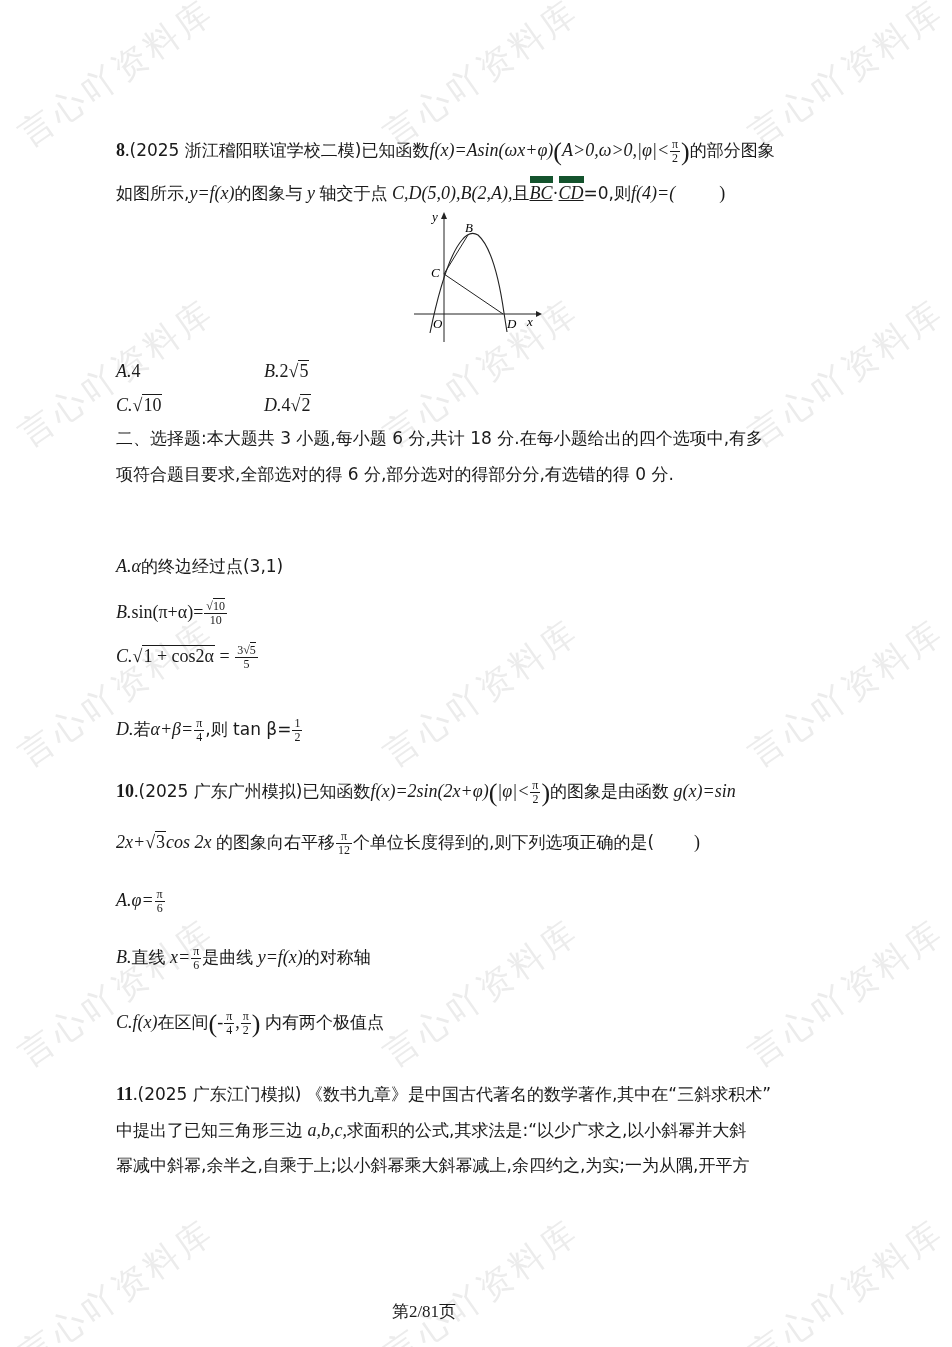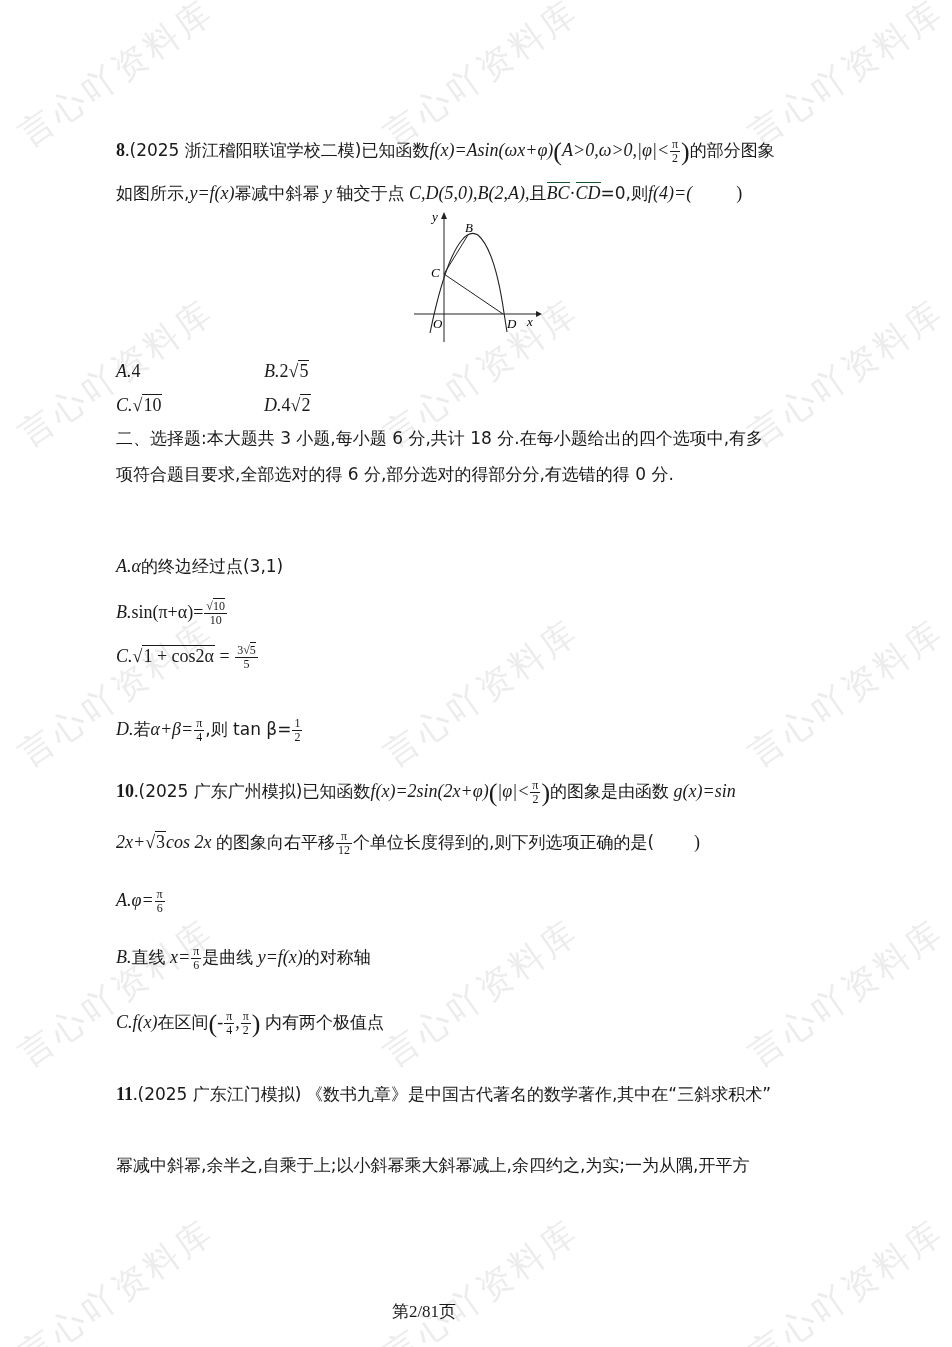--- a/index.html
+++ b/index.html
@@ -12,21 +12,21 @@
   .line { position:absolute; left:116px; font-size:18px; white-space:nowrap; line-height:22px; }
   .cjk { font-family:"DejaVu Sans",sans-serif; font-size:17px; }
   .num { font-weight:bold; }
   i, .it { }
   .frac { display:inline-block; vertical-align:middle; text-align:center; font-size:12px; line-height:13px; margin:0 1px; }
   .frac .n { display:block; border-bottom:1px solid #1a1a1a; padding:0 2px; }
   .frac .d { display:block; padding:0 2px; }
   .paren { font-size:26px; vertical-align:middle; font-weight:200; }
   .sqrt { display:inline-block; }
   .sqrt .rad { border-top:1px solid #1a1a1a; padding:0 1px; }
-  .vec { border-top:1px solid #14532d; position:relative; font-style:italic; }
+  .vec { border-top:7px solid #14532d; position:relative; font-style:italic;text-decoration:underline; }
   .figure { position:absolute; left:400px; top:205px; width:150px; height:140px; }
   .footer { position:absolute; left:0; width:848px; top:1300px; text-align:center; font-size:17px; }
 </style>
 </head>
 <body>
 
 <div class="wm-layer">
   <div class="wm" style="left:10px;top:120px">言心吖资料库</div>
   <div class="wm" style="left:375px;top:120px">言心吖资料库</div>
   <div class="wm" style="left:740px;top:120px">言心吖资料库</div>
@@ -43,21 +43,21 @@
   <div class="wm" style="left:375px;top:1340px">言心吖资料库</div>
   <div class="wm" style="left:740px;top:1340px">言心吖资料库</div>
 </div>
 
 <div class="page">
 
   <div class="line" style="top:138px">
     <span class="num">8</span>.<span class="cjk">(2025 浙江稽阳联谊学校二模)</span><span class="cjk">已知函数</span><i>f(x)=Asin(ωx+φ)</i><span class="paren">(</span><i>A&gt;0,ω&gt;0,|φ|&lt;</i><span class="frac"><span class="n">π</span><span class="d">2</span></span><span class="paren">)</span><span class="cjk">的部分图象</span>
   </div>
   <div class="line" style="top:182px">
-    <span class="cjk">如图所示,</span><i>y=f(x)</i><span class="cjk">幂减中斜幂</span> <i>y</i> <span class="cjk">轴交于点</span> <i>C,D(5,0),B(2,A),</i><span class="cjk">且</span><span class="vec">BC</span><span>·</span><span class="vec">CD</span><span class="cjk">=0,则</span><i>f(4)=(</i><span style="display:inline-block;width:44px"></span><span>)</span>
+    <span class="cjk">如图所示,</span><i>y=f(x)</i><span class="cjk">的图象与</span> <i>y</i> <span class="cjk">轴交于点</span> <i>C,D(5,0),B(2,A),</i><span class="cjk">且</span><span class="vec">BC</span><span>·</span><span class="vec">CD</span><span class="cjk">=0,则</span><i>f(4)=(</i><span style="display:inline-block;width:44px"></span><span>)</span>
   </div>
 
   <svg class="figure" viewBox="0 0 150 140">
     <line x1="14" y1="109" x2="136" y2="109" stroke="#222" stroke-width="1"></line>
     <polygon points="136,106 142,109 136,112" fill="#222"></polygon>
     <line x1="44" y1="137" x2="44" y2="12" stroke="#222" stroke-width="1"></line>
     <polygon points="41,14 44,7 47,14" fill="#222"></polygon>
     <path d="M30,128 Q45,55 62,35 Q70,25 78,30 Q95,45 104,108 L107,127" fill="none" stroke="#222" stroke-width="1.1"></path>
     <line x1="44" y1="69" x2="68" y2="30" stroke="#222" stroke-width="1"></line>
     <line x1="44" y1="69" x2="103" y2="109" stroke="#222" stroke-width="1"></line>
@@ -88,16 +88,19 @@
   <div class="line" style="top:830px">
     <i>2x+</i><span class="sqrt">√<span class="rad">3</span></span><i>cos 2x</i> <span class="cjk">的图象向右平移</span><span class="frac"><span class="n">π</span><span class="d">12</span></span><span class="cjk">个单位长度得到的,则下列选项正确的是(</span><span style="display:inline-block;width:40px"></span><span>)</span>
   </div>
   <div class="line" style="top:888px"><i>A.</i><i>φ=</i><span class="frac"><span class="n">π</span><span class="d">6</span></span></div>
   <div class="line" style="top:945px"><i>B.</i><span class="cjk">直线</span> <i>x=</i><span class="frac"><span class="n">π</span><span class="d">6</span></span><span class="cjk">是曲线</span> <i>y=f(x)</i><span class="cjk">的对称轴</span></div>
   <div class="line" style="top:1010px"><i>C.</i><i>f(x)</i><span class="cjk">在区间</span><span class="paren">(</span>-<span class="frac"><span class="n">π</span><span class="d">4</span></span>,<span class="frac"><span class="n">π</span><span class="d">2</span></span><span class="paren">)</span> <span class="cjk">内有两个极值点</span></div>
 
   <div class="line" style="top:1083px">
     <span class="num">11</span>.<span class="cjk">(2025 广东江门模拟)</span> <span class="cjk">《数书九章》是中国古代著名的数学著作,其中在“三斜求积术”</span>
   </div>
+  <div class="line" style="top:1119px">
+    <span class="cjk">中提出了已知三角形三边</span> <i>a,b,c,</i><span class="cjk">求面积的公式,其求法是:“以少广求之,以小斜幂并大斜</span>
+  </div>
   <div class="line cjk" style="top:1154px">幂减中斜幂,余半之,自乘于上;以小斜幂乘大斜幂减上,余四约之,为实;一为从隅,开平方</div>
 
   <div class="footer">第2/81页</div>
 </div>
 
 </body></html>

